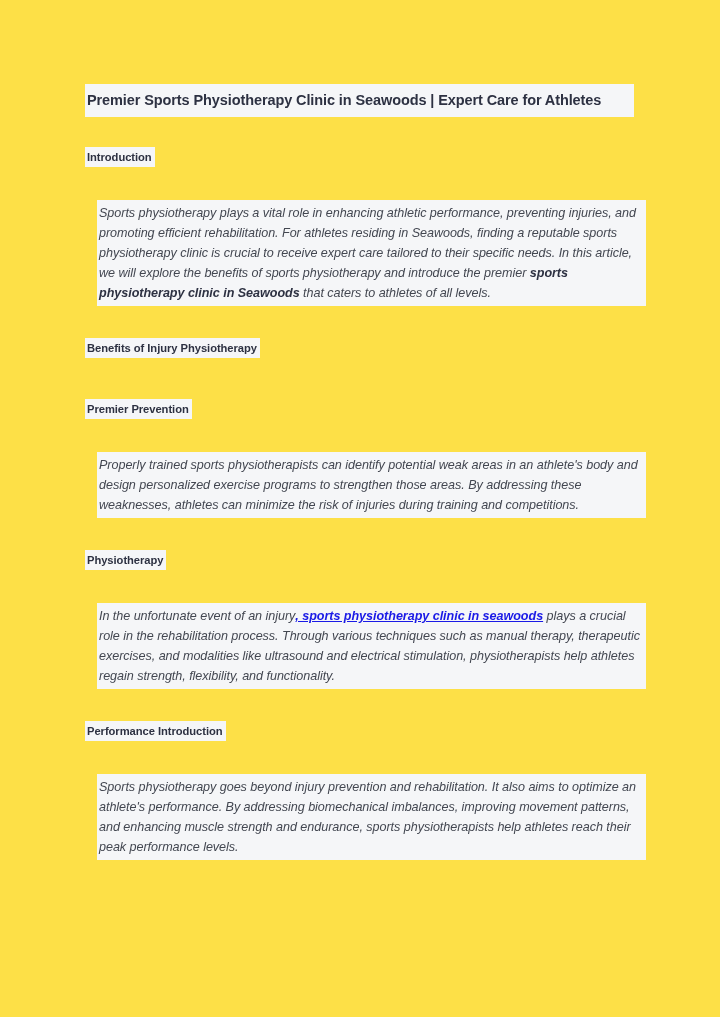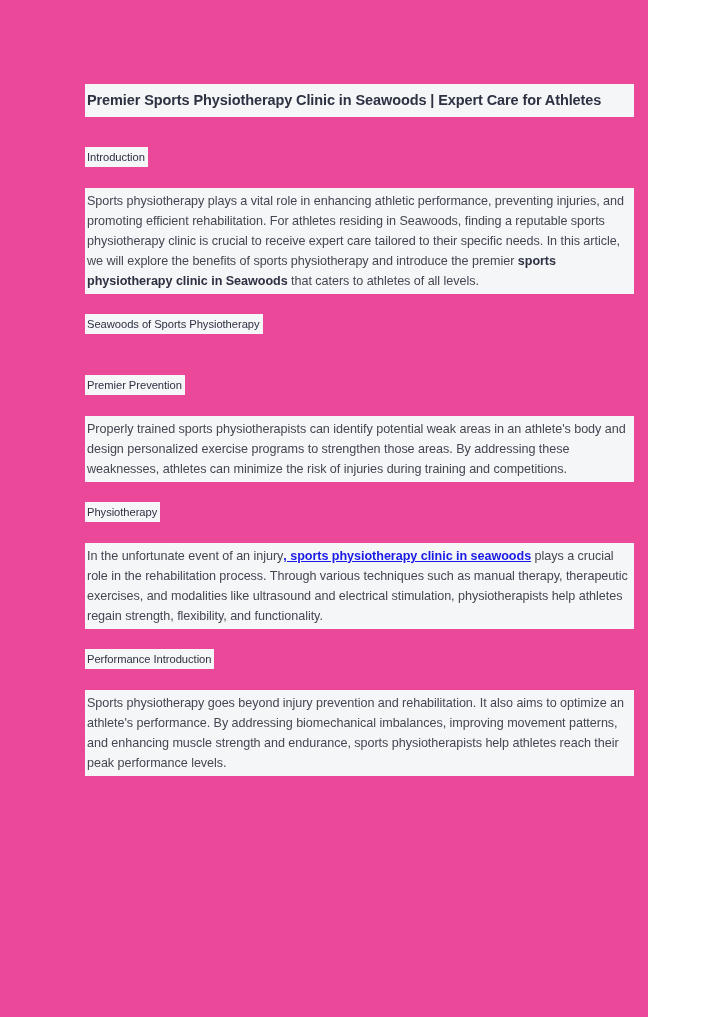--- a/index.html
+++ b/index.html
@@ -10,23 +10,23 @@
   body {
     width: 720px;
     height: 1017px;
     font-family: "Liberation Sans", sans-serif;
     -webkit-font-smoothing: antialiased;
     overflow: hidden;
   }
 
   .page {
     position: relative;
-    width: 648px;
+    width: 720px;
     height: 1017px;
-    background: #ec4899;
+    background: #fde047;
   }
 
   .content {
     position: absolute;
     left: 85px;
     top: 84px;
     width: 549px;
   }
 
   
@@ -45,45 +45,46 @@
     padding: 5px 0 5px 2px;
     margin: 0;
     width: 549px;
     box-sizing: border-box;
   }
 
   
   .section-heading {
     font-size: 11.2px;
     line-height: 16px;
-    font-weight: normal;
+    font-weight: bold;
     color: #2d3142;
     letter-spacing: -0.05px;
     margin: 0;
     padding: 2px 3px 2px 2px;
     display: inline-block;
     background: #f5f6f8;
   }
 
   .heading-row {
     margin: 0;
     padding: 0;
     line-height: 0;
   }
 
   
   .para {
     font-size: 12.6px;
     line-height: 20px;
     color: #434751;
-    margin: 0;
+    margin: 12px;
     padding: 3px 0 3px 2px;
     width: 549px;
     box-sizing: border-box;
     letter-spacing: -0.05px;
+    font-style: italic;
   }
 
   .para b, .title-strong {
     font-weight: bold;
     color: #2d3142;
   }
 
   .para a.inline-link {
     font-weight: bold;
     color: #1a1ae6;
@@ -108,21 +109,21 @@
 
     <div class="heading-row">
       <h2 class="section-heading">Introduction</h2>
     </div>
     <div class="gap-heading-to-para"></div>
     <p class="para band"><span>Sports physiotherapy plays a vital role in enhancing athletic performance, preventing injuries, and promoting efficient rehabilitation. For athletes residing in Seawoods, finding a reputable sports physiotherapy clinic is crucial to receive expert care tailored to their specific needs. In this article, we will explore the benefits of sports physiotherapy and introduce the premier </span><b>sports physiotherapy clinic in Seawoods</b><span> that caters to athletes of all levels.</span></p>
 
     <div class="gap-para-to-heading"></div>
 
     <div class="heading-row">
-      <h2 class="section-heading">Seawoods of Sports Physiotherapy</h2>
+      <h2 class="section-heading">Benefits of Injury Physiotherapy</h2>
     </div>
     <div class="gap-heading-to-para"></div>
 
     <div class="gap-para-to-heading"></div>
 
     <div class="heading-row">
       <h2 class="section-heading">Premier Prevention</h2>
     </div>
     <div class="gap-heading-to-para"></div>
     <p class="para band">Properly trained sports physiotherapists can identify potential weak areas in an athlete's body and design personalized exercise programs to strengthen those areas. By addressing these weaknesses, athletes can minimize the risk of injuries during training and competitions.</p>

